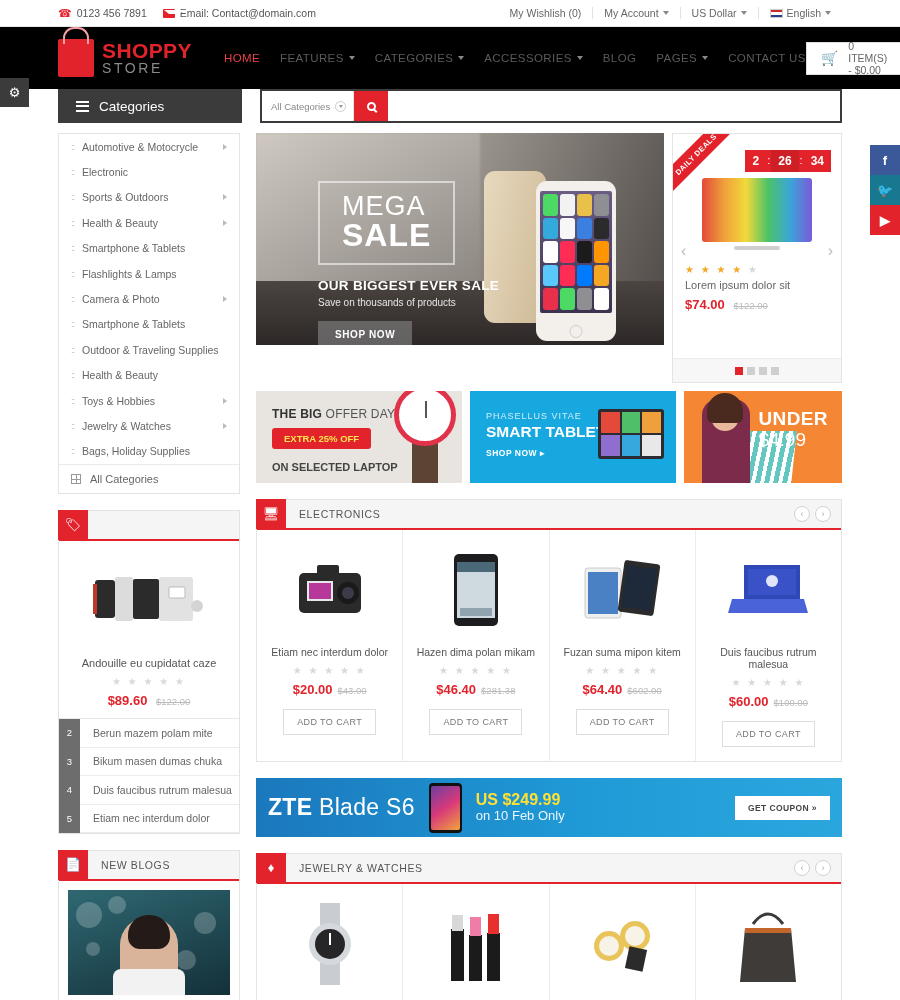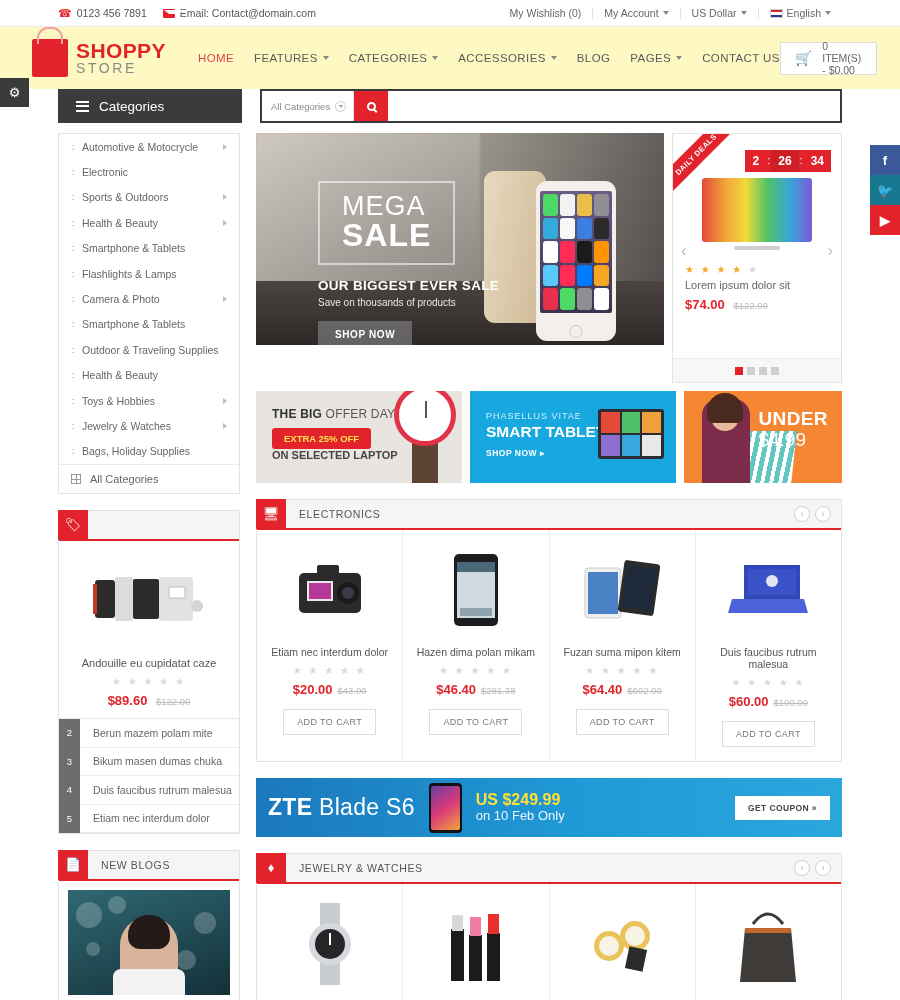--- a/index.html
+++ b/index.html
@@ -27,21 +27,21 @@
     display: flex; align-items: center; gap: 4px; color: #666; cursor: pointer;
   }
   .tb-link:first-child { border-left: none; }
   .caret { width: 0; height: 0; border-left: 3px solid transparent; border-right: 3px solid transparent; border-top: 4px solid #888; display: inline-block; }
   .flag { width: 13px; height: 9px; background: linear-gradient(#cc2b2b 0 33%, #fff 33% 66%, #2b3c8c 66% 100%); display: inline-block; border: 1px solid #ccc; position: relative; }
   .phone-ic { color: #e8202a; font-size: 11px; }
   .mail-ic { width: 12px; height: 9px; background: #e8202a; display: inline-block; position: relative; border-radius: 1px; }
   .mail-ic::after { content: ""; position: absolute; left: 1px; top: 1px; width: 10px; height: 4px; border-left: 5px solid transparent; border-right: 5px solid transparent; border-top: 4px solid #fff; }
 
   
-  .header { height: 62px; background: #fef9c3; display: flex; align-items: center; padding: 0 32px; position: relative; }
+  .header { height: 62px; background: #000000; display: flex; align-items: center; padding: 0 58px; position: relative; }
   .logo { display: flex; align-items: center; gap: 8px; cursor: pointer; }
   .logo-bag { width: 36px; height: 38px; background: #e2232b; border-radius: 2px; position: relative; }
   .logo-bag::before { content: ""; position: absolute; width: 22px; height: 15px; border: 2px solid #f2a0a4; border-bottom: none; border-radius: 11px 11px 0 0; top: -12px; left: 5px; }
   .logo-txt-1 { font-size: 21px; font-weight: bold; color: #e2232b; letter-spacing: .4px; line-height: 20px; }
   .logo-txt-2 { font-size: 14px; color: #8a8a8a; letter-spacing: 2.6px; line-height: 15px; }
   .mainnav { display: flex; align-items: flex-end; margin-left: 32px; gap: 20px; }
   .nav-item { font-size: 11.5px; color: #5a5a5a; letter-spacing: .4px; display: flex; align-items: center; gap: 5px; cursor: pointer; white-space: nowrap; }
   .nav-item.active { color: #e8404a; }
   .cartbox {
     margin-left: auto; border: 1px solid #ddd; height: 33px; padding: 0 15px;
@@ -147,21 +147,21 @@
   .dot { width: 8px; height: 8px; background: #cfcfcf; cursor: pointer; }
   .dot.on { background: #e2232b; }
 
   
   .promos { display: flex; gap: 8px; margin-top: 8px; }
   .promo { height: 92px; position: relative; overflow: hidden; cursor: pointer; }
   .promo.p1 { flex: 0 0 206px; background: #e8e5e0; padding: 16px 0 0 16px; }
   .pl1 { font-size: 12px; color: #555; letter-spacing: .2px; }
   .pl1 b { color: #333; }
   .pbadge { background: #e2232b; color: #ffe24d; font-size: 9.5px; font-weight: bold; padding: 5px 12px; display: inline-block; margin-top: 7px; border-radius: 3px; }
-  .pl2 { font-size: 11px; color: #444; font-weight: bold; margin-top: 0; }
+  .pl2 { font-size: 11px; color: #444; font-weight: bold; margin-top: 12px; }
   .watch { position: absolute; right: 6px; top: -7px; width: 62px; height: 62px; border-radius: 50%; background: #fff; border: 5px solid #e0334a; }
   .watch::after { content: ""; position: absolute; left: 50%; top: 12px; width: 2px; height: 17px; background: #555; }
   .wstrap { position: absolute; right: 24px; bottom: -4px; width: 26px; height: 50px; background: #5d4334; }
   .promo.p2 { flex: 0 0 206px; background: #17a8e0; padding: 20px 0 6px 16px; }
   .pb1 { color: #cdeffd; font-size: 9px; letter-spacing: 1px; }
   .pb2 { color: #fff; font-size: 15.5px; font-weight: bold; margin-top: 2px; }
   .pb3 { color: #fff; font-size: 8.5px; font-weight: bold; margin-top: 7px; letter-spacing: .5px; }
   .tablet { position: absolute; right: 12px; top: 18px; width: 66px; height: 50px; background: #2b2b31; border-radius: 3px; padding: 3px; }
   .tab-scr { width: 100%; height: 100%; display: grid; grid-template-columns: repeat(3,1fr); grid-template-rows: repeat(2,1fr); gap: 2px; }
   .promo.p3 { flex: 1; background: #f58634; }

